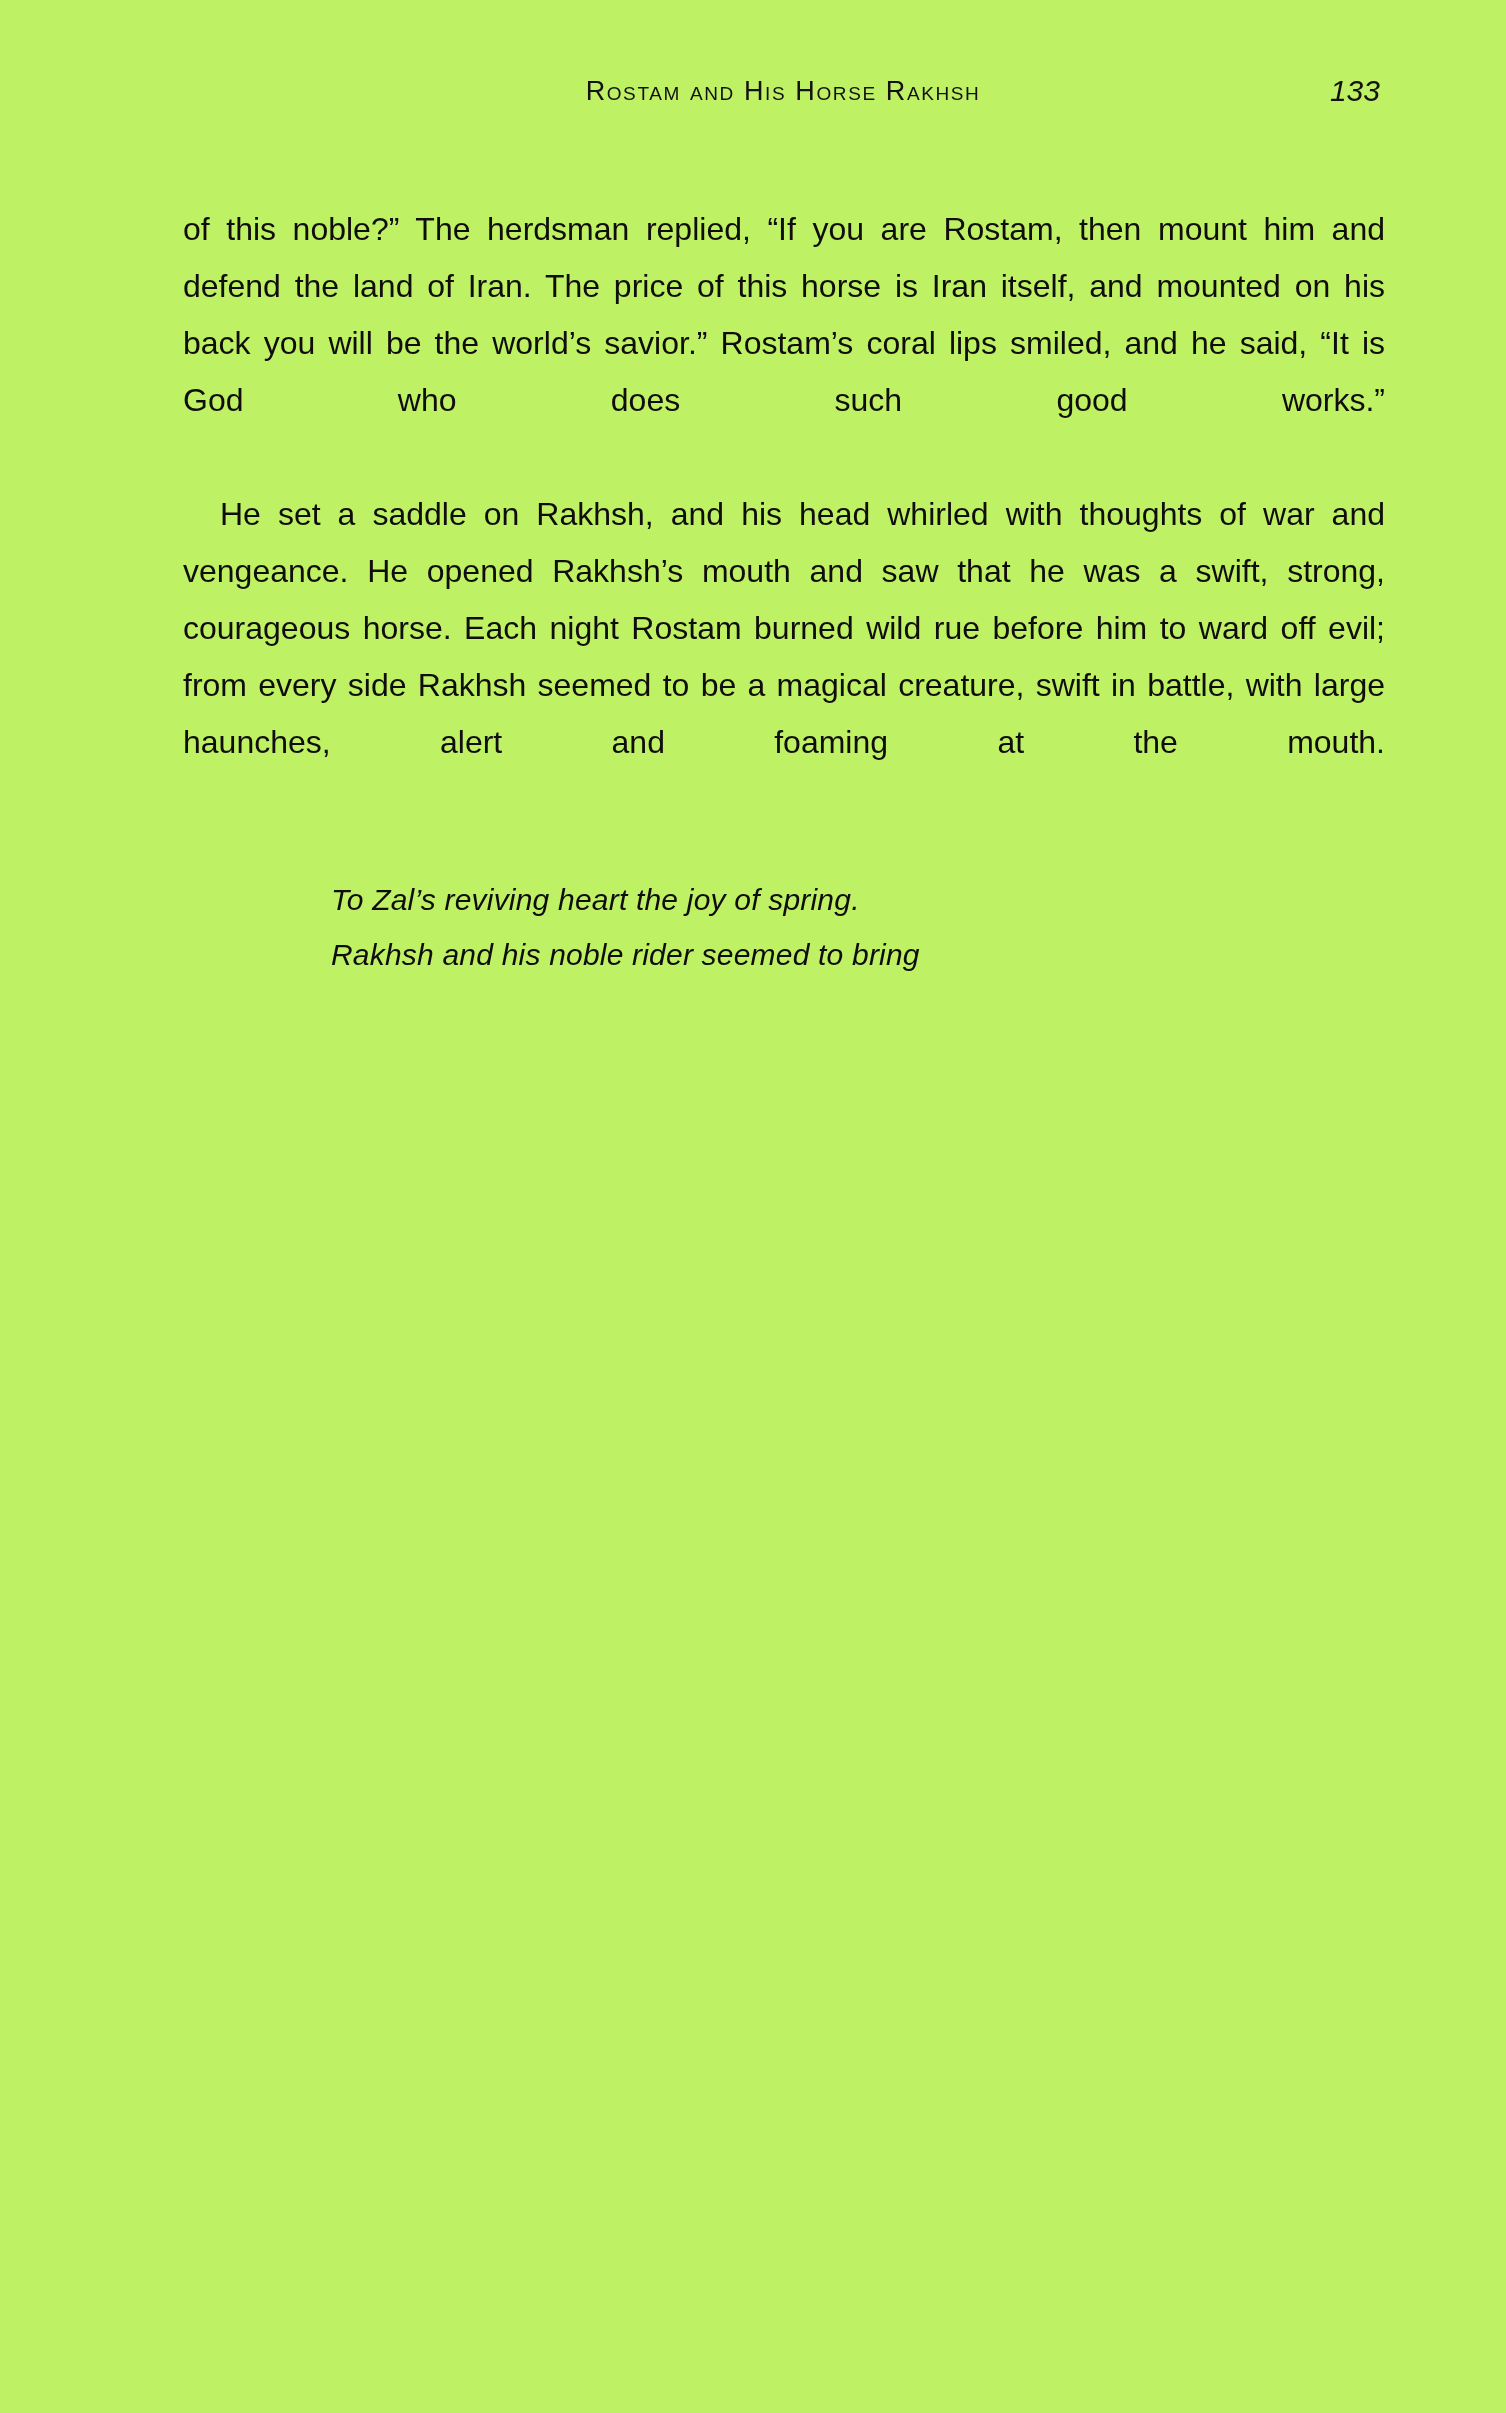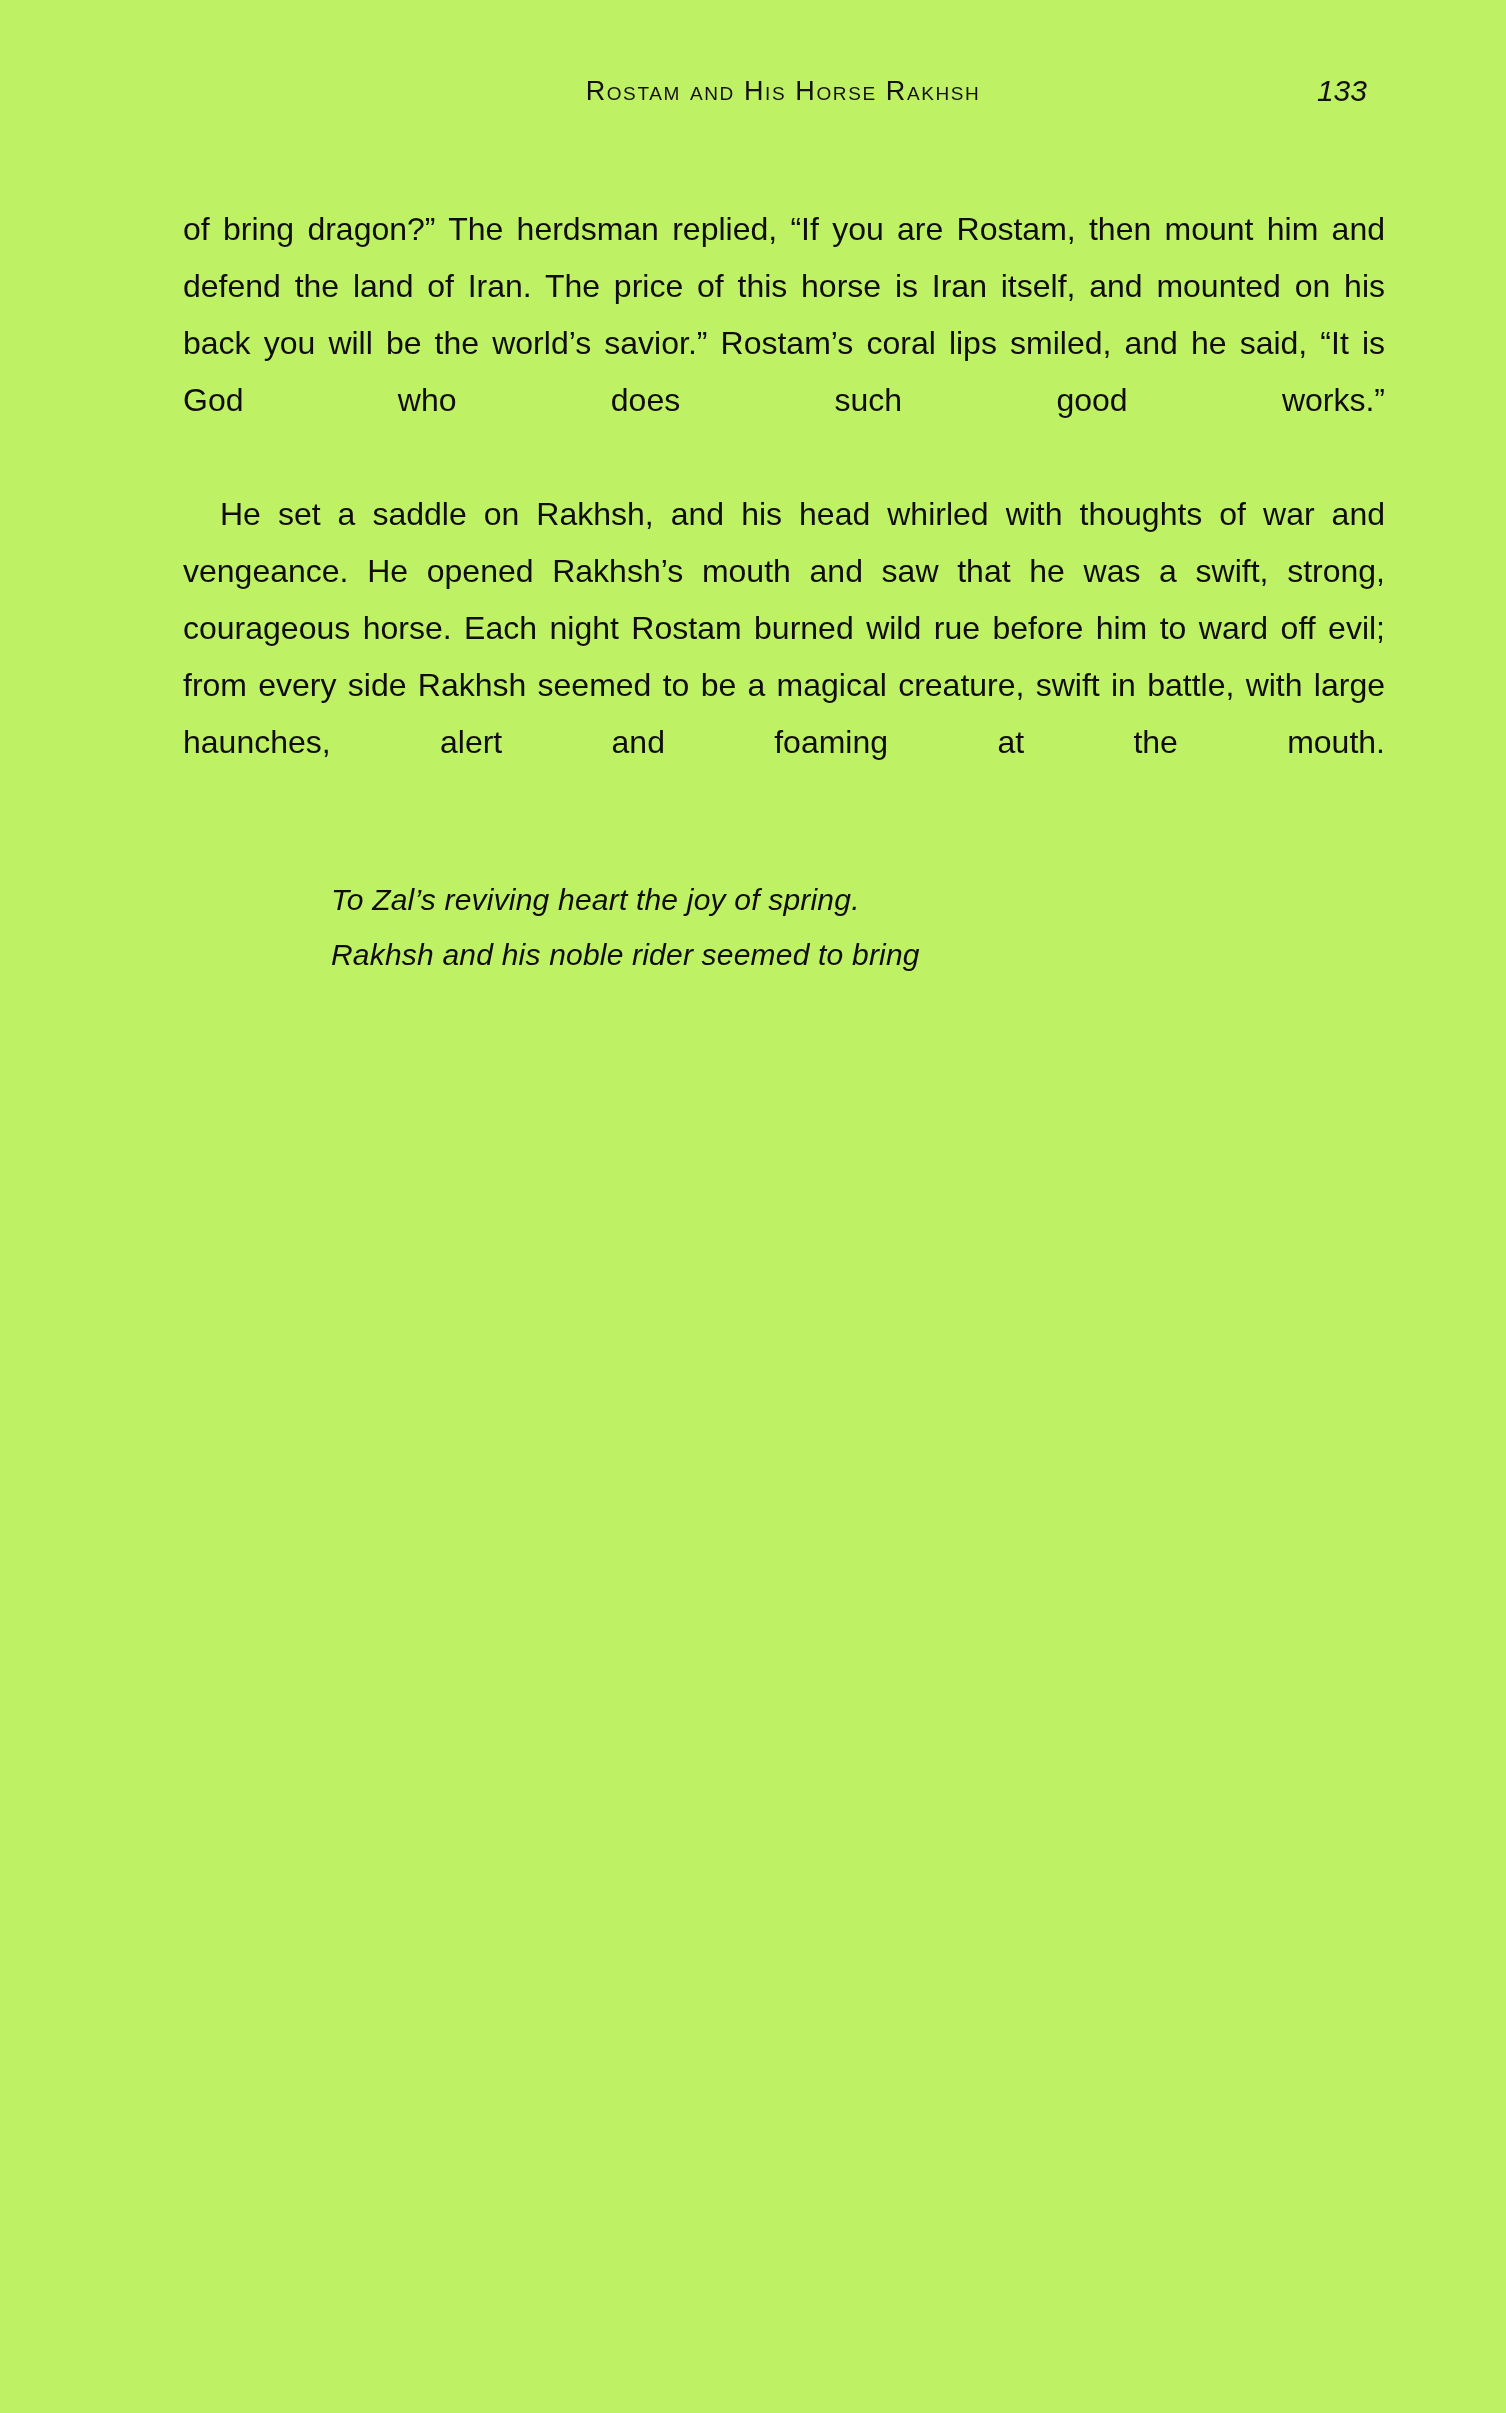--- a/index.html
+++ b/index.html
@@ -39,21 +39,21 @@
     font-size: 27px;
     font-variant: small-caps;
     letter-spacing: 1.6px;
     line-height: 34px;
     white-space: nowrap;
     color: #141110;
   }
 
   .running-head-folio {
     position: absolute;
-    right: 16px;
+    right: 3px;
     top: 0;
     font-size: 30px;
     font-style: italic;
     line-height: 34px;
     color: #141110;
   }
 
   
   .textblock {
     position: absolute;
@@ -109,21 +109,21 @@
 
 <div class="page">
 
   <header class="running-head">
     <div class="running-head-title">Rostam and His Horse Rakhsh</div>
     <div class="running-head-folio">133</div>
   </header>
 
   <main class="textblock">
 
-    <p class="body-para">of bring dragon?” The herdsman replied, “If you are Rostam, then mount him and defend the land of Iran. The price of this horse is Iran itself, and mounted on his back you will be the world’s savior.” Rostam’s coral lips smiled, and he said, “It is God who does such good works.”</p>
+    <p class="body-para">of this noble?” The herdsman replied, “If you are Rostam, then mount him and defend the land of Iran. The price of this horse is Iran itself, and mounted on his back you will be the world’s savior.” Rostam’s coral lips smiled, and he said, “It is God who does such good works.”</p>
 
     <p class="body-para indented">He set a saddle on Rakhsh, and his head whirled with thoughts of war and vengeance. He opened Rakhsh’s mouth and saw that he was a swift, strong, courageous horse. Each night Rostam burned wild rue before him to ward off evil; from every side Rakhsh seemed to be a magical creature, swift in battle, with large haunches, alert and foaming at the mouth.</p>
 
     <div class="verse">
       <div class="verse-line">To Zal’s reviving heart the joy of spring.</div>
       <div class="verse-line">Rakhsh and his noble rider seemed to bring</div>
     </div>
 
 
   </main>

